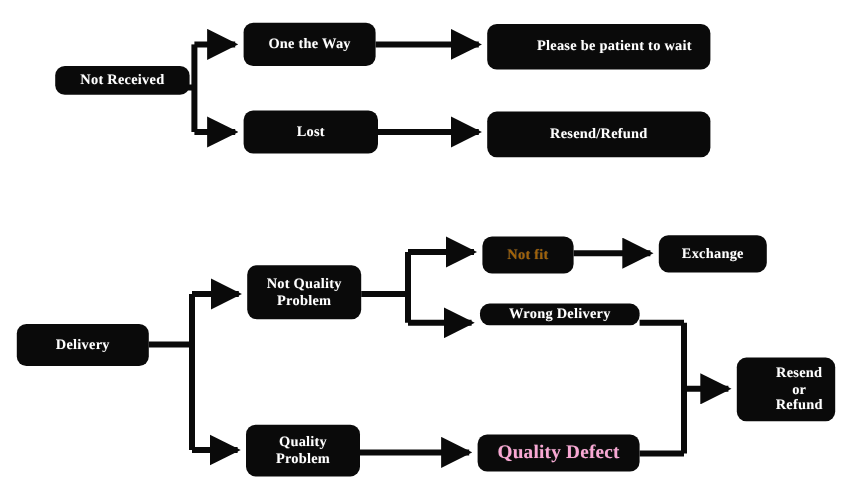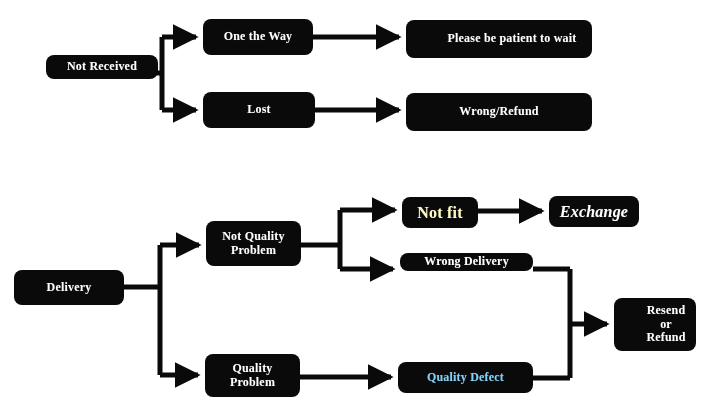--- a/index.html
+++ b/index.html
@@ -89,31 +89,31 @@
   </svg>
 
   <div class="node" style="left: 14px; top: 55px; width: 112px; height: 24px; font-size: 12px; background: rgb(10, 10, 10); color: rgb(255, 255, 255); margin-left: 32px;">Not Received</div>
 
   <div class="node" style="left: 203px; top: 19px; width: 110px; height: 36px; font-size: 12px; background: rgb(10, 10, 10); color: rgb(255, 255, 255);">One the Way</div>
 
   <div class="node" style="left: 203px; top: 92px; width: 112px; height: 36px; font-size: 12px; background: rgb(10, 10, 10); color: rgb(255, 255, 255);">Lost</div>
 
   <div class="node" style="left: 406px; top: 20px; width: 186px; height: 38px; font-size: 12px; background: rgb(10, 10, 10); color: rgb(255, 255, 255); padding-left: 32px;">Please be patient to wait</div>
 
-  <div class="node" style="left: 406px; top: 93px; width: 186px; height: 38px; font-size: 12px; background: rgb(10, 10, 10); color: rgb(255, 255, 255);">Wrong/Refund</div>
+  <div class="node" style="left: 406px; top: 93px; width: 186px; height: 38px; font-size: 12px; background: rgb(10, 10, 10); color: rgb(255, 255, 255);">Resend/Refund</div>
 
   <div class="node" style="left: 14px; top: 270px; width: 110px; height: 35px; font-size: 12px; background: rgb(10, 10, 10); color: rgb(255, 255, 255);">Delivery</div>
 
   <div class="node" style="left: 206px; top: 221px; width: 95px; height: 45px; font-size: 12px; background: rgb(10, 10, 10); color: rgb(255, 255, 255);">Not Quality Problem</div>
 
   <div class="node" style="left: 205px; top: 354px; width: 95px; height: 43px; font-size: 12px; background: rgb(10, 10, 10); color: rgb(255, 255, 255);">Quality Problem</div>
 
-  <div class="node" style="left: 402px; top: 197px; width: 76px; height: 31px; font-size: 16px; background: rgb(10, 10, 10); color: #fef9c3;">Not fit</div>
+  <div class="node" style="left: 402px; top: 197px; width: 76px; height: 31px; font-size: 12px; background: rgb(10, 10, 10); color: #a16207;">Not fit</div>
 
-  <div class="node" style="left: 549px; top: 196px; width: 90px; height: 31px; font-size: 16px; background: rgb(10, 10, 10); color: rgb(255, 255, 255); font-style: italic;">Exchange</div>
+  <div class="node" style="left: 549px; top: 196px; width: 90px; height: 31px; font-size: 12px; background: rgb(10, 10, 10); color: rgb(255, 255, 255);">Exchange</div>
 
   <div class="node" style="left: 400px; top: 253px; width: 133px; height: 18px; font-size: 12px; background: rgb(10, 10, 10); color: rgb(255, 255, 255);">Wrong Delivery</div>
 
-  <div class="node" style="left: 398px; top: 362px; width: 135px; height: 31px; font-size: 12px; background: rgb(10, 10, 10); color: #7dd3fc;">Quality Defect</div>
+  <div class="node" style="left: 398px; top: 362px; width: 135px; height: 31px; font-size: 16px; background: rgb(10, 10, 10); color: #f9a8d4;">Quality Defect</div>
 
   <div class="node" style="left: 614px; top: 298px; width: 82px; height: 53px; font-size: 12px; background: rgb(10, 10, 10); color: rgb(255, 255, 255); padding-left: 28px;">Resend or Refund</div>
 
 </div>
 
 </body></html>

